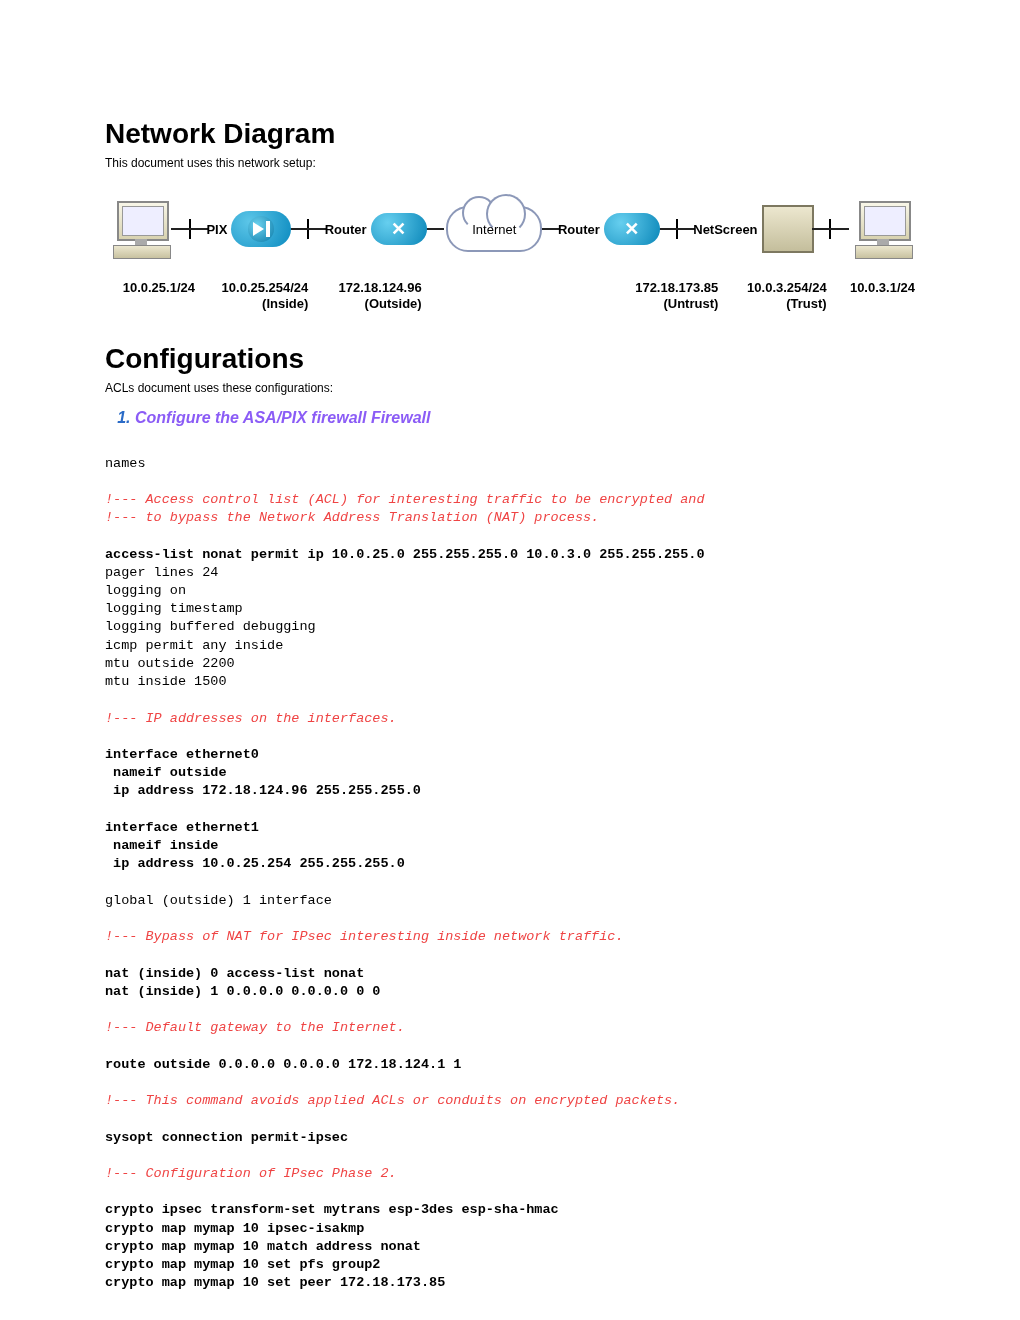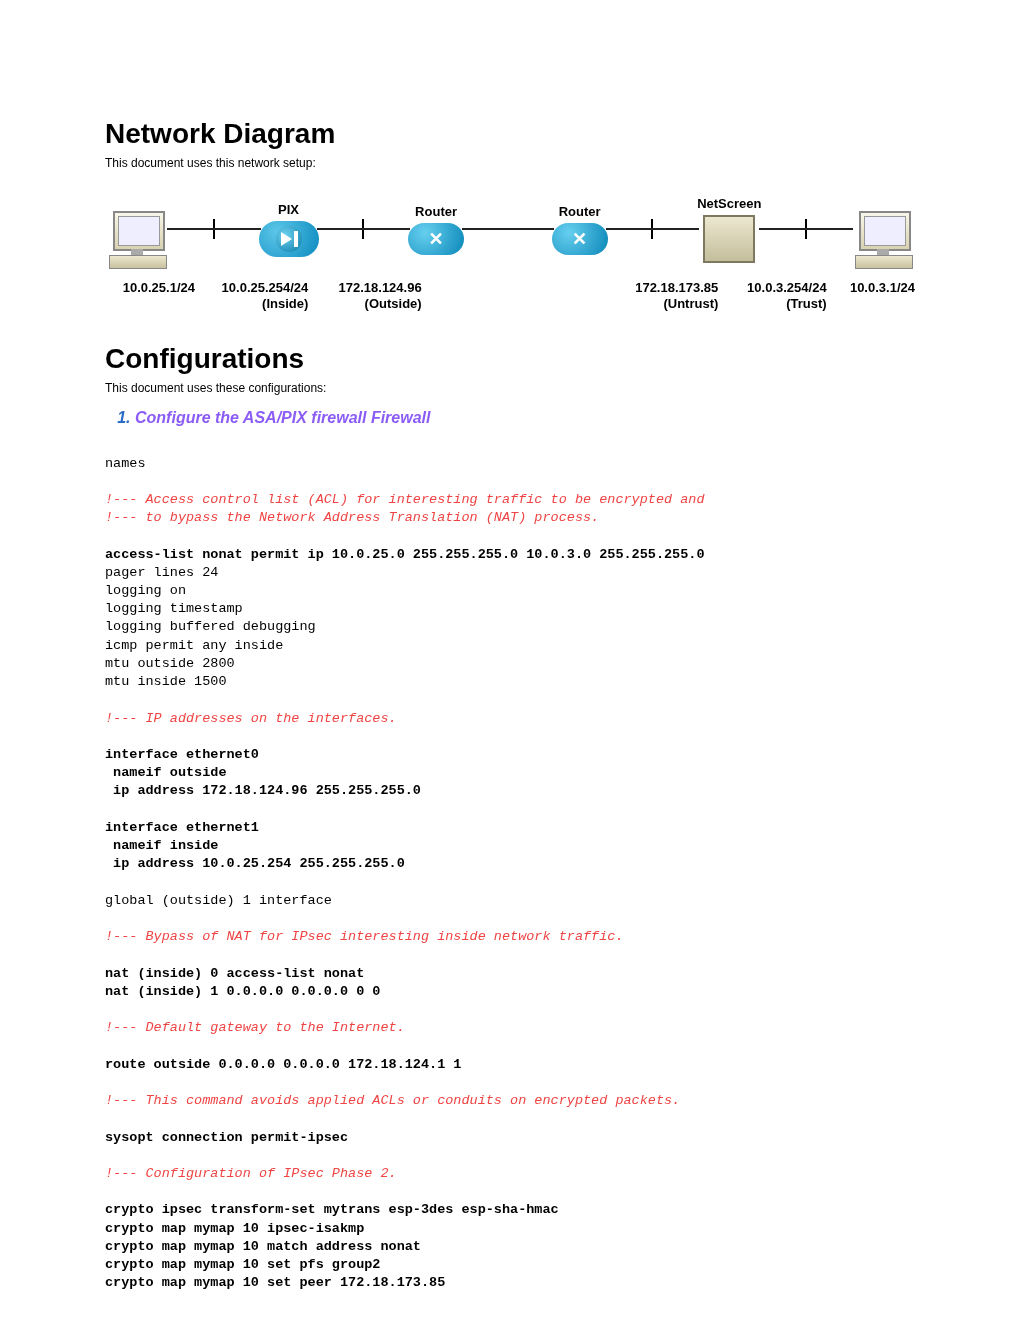--- a/index.html
+++ b/index.html
@@ -25,21 +25,20 @@
   }
   .diagram-row {
     display: flex;
     align-items: center;
     justify-content: space-between;
     position: relative;
     height: 90px;
   }
   .node {
     display: flex;
-    flex-direction: column;
     align-items: center;
     font-size: 12px;
     font-weight: bold;
     gap: 4px;
   }
   .node-label { font-weight: bold; font-size:13px;}
   .pc-icon {
     width: 64px; height: 56px; position: relative;
   }
   .pc-monitor {
@@ -159,20 +158,27 @@
     <div class="wire"></div>
       <div class="tick"></div>
       <div class="wire"></div>
     <div class="node">
       <div class="node-label">Router</div>
       <div class="router-icon">
           <div class="arrows">✕</div>
         </div>
     </div>
     <div class="wire"></div>
+    <div class="node">
+      <div style="height:15px"></div>
+      <div class="cloud-icon">
+        <div class="cloud-shape"></div>
+        <div class="cloud-label">Internet</div>
+      </div>
+    </div>
     <div class="wire"></div>
     <div class="node">
       <div class="node-label">Router</div>
       <div class="router-icon">
           <div class="arrows">✕</div>
         </div>
     </div>
     <div class="wire"></div>
       <div class="tick"></div>
       <div class="wire"></div>
@@ -212,38 +218,38 @@
     </div>
     <div class="addr-block" style="width:105px">
       <div>10.0.3.254/24</div>
       <div class="sub">(Trust)</div>
     </div>
     <div class="addr-block" style="width:85px">10.0.3.1/24</div>
   </div>
 </div>
 
 <h2 class="section">Configurations</h2>
-<p class="lead">This document uses these configurations:</p>
+<p class="lead">ACLs document uses these configurations:</p>
 
 <ol class="conf">
   <li><span>Configure the ASA/PIX firewall Firewall</span></li>
 </ol>
 
 <pre class="config"><span>names</span>
 
 <span class="c">!--- Access control list (ACL) for interesting traffic to be encrypted and</span>
 <span class="c">!--- to bypass the Network Address Translation (NAT) process.</span>
 
 <span class="b">access-list nonat permit ip 10.0.25.0 255.255.255.0 10.0.3.0 255.255.255.0</span>
 <span>pager lines 24</span>
 <span>logging on</span>
 <span>logging timestamp</span>
 <span>logging buffered debugging</span>
 <span>icmp permit any inside</span>
-<span>mtu outside 2800</span>
+<span>mtu outside 2200</span>
 <span>mtu inside 1500</span>
 
 <span class="c">!--- IP addresses on the interfaces.</span>
 
 <span class="b">interface ethernet0</span>
 <span class="b"> nameif outside</span>
 <span class="b"> ip address 172.18.124.96 255.255.255.0</span>
 
 <span class="b">interface ethernet1</span>
 <span class="b"> nameif inside</span>

